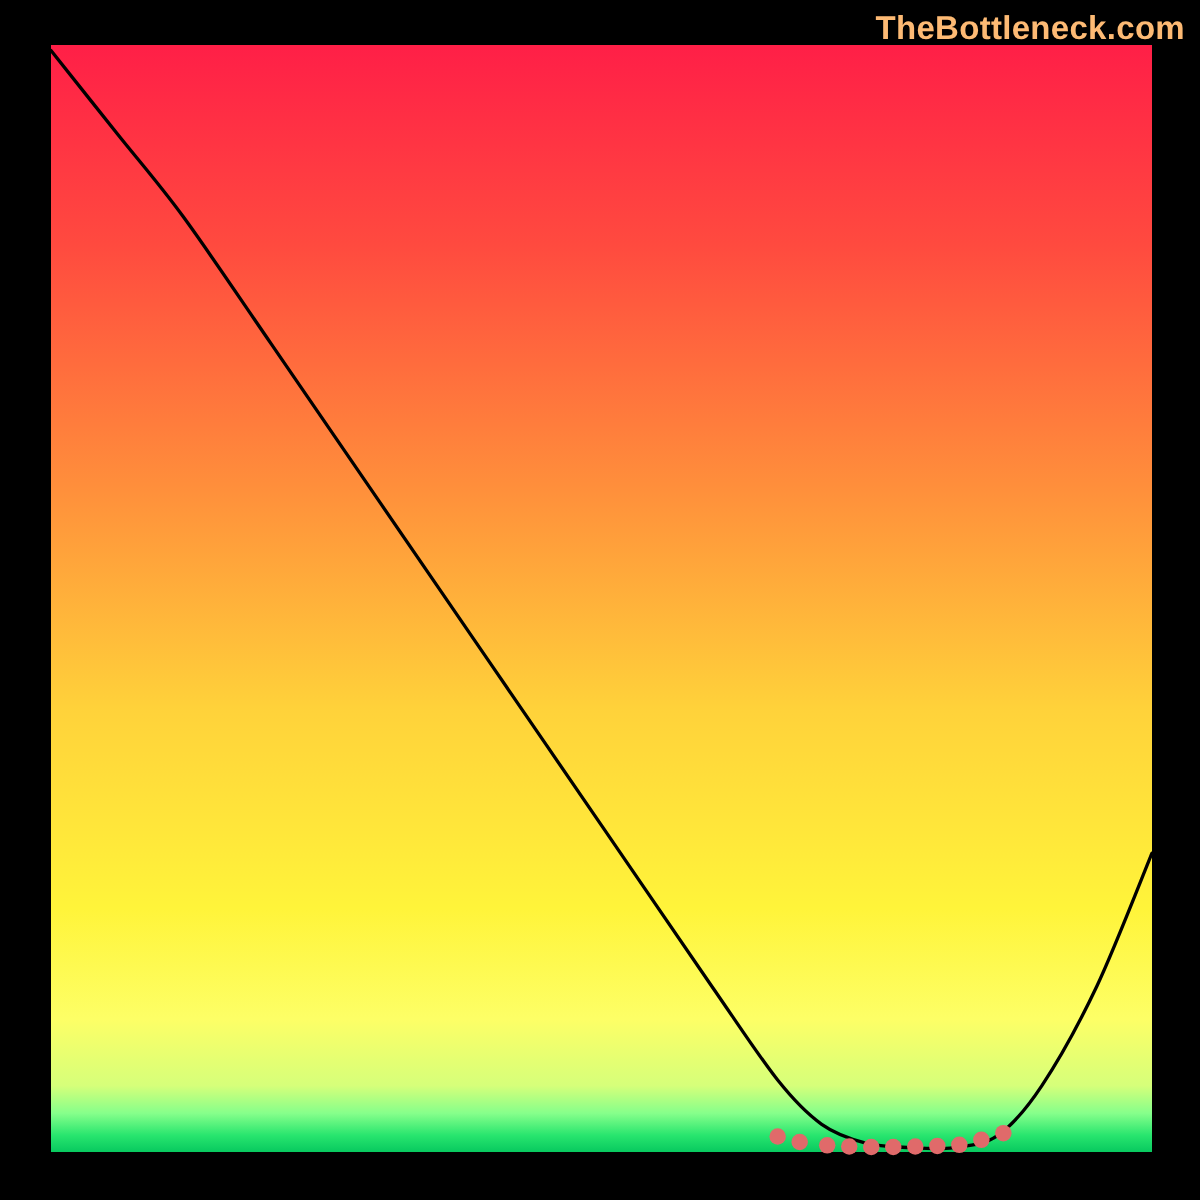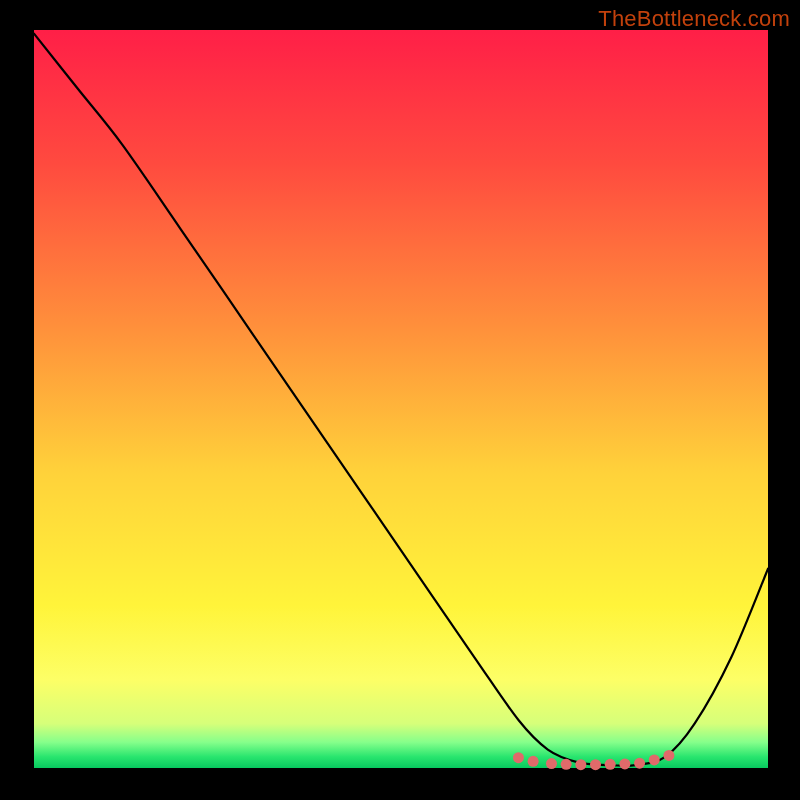--- a/index.html
+++ b/index.html
@@ -15,23 +15,23 @@
     position: absolute;
     top: 0;
     left: 0;
     width: 800px;
     height: 800px;
   }
   .watermark {
     position: absolute;
     top: 6px;
     right: 10px;
-    color: #c2410c;
+    color: #fdba74;
     font-size: 22px;
-    font-weight: normal;
+    font-weight: bold;
     letter-spacing: 0.2px;
     z-index: 10;
   }
   svg {
     display: block;
   }
 </style>
 </head>
 <body>
 

